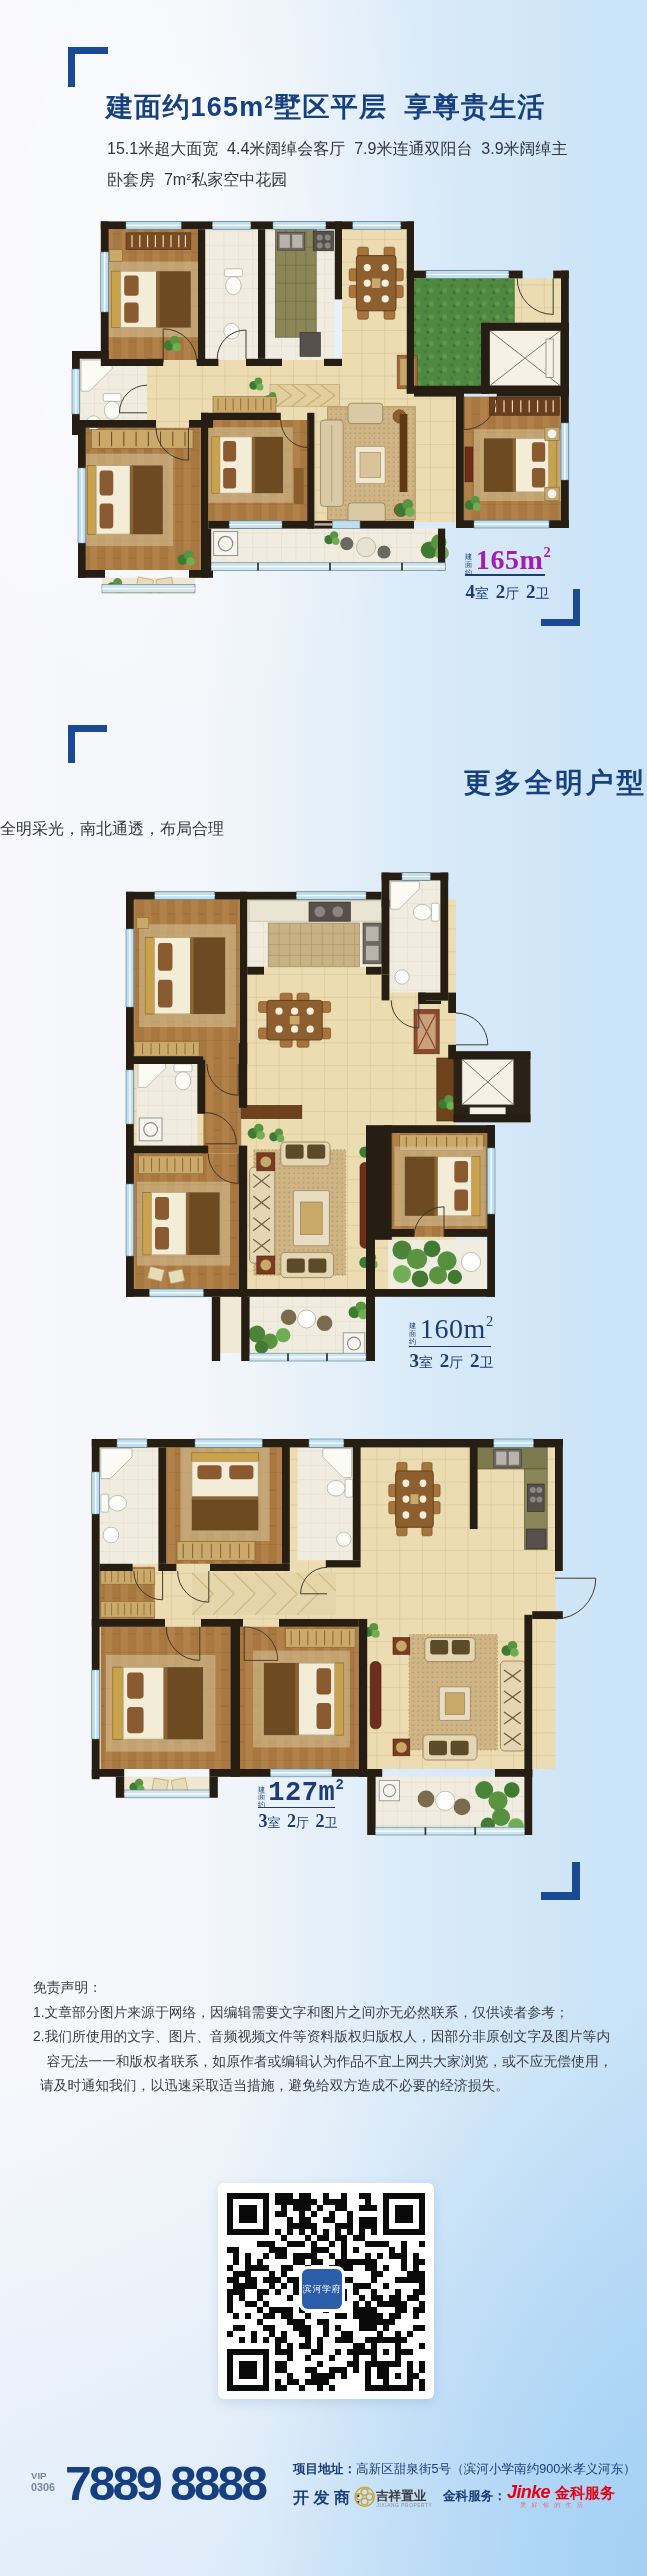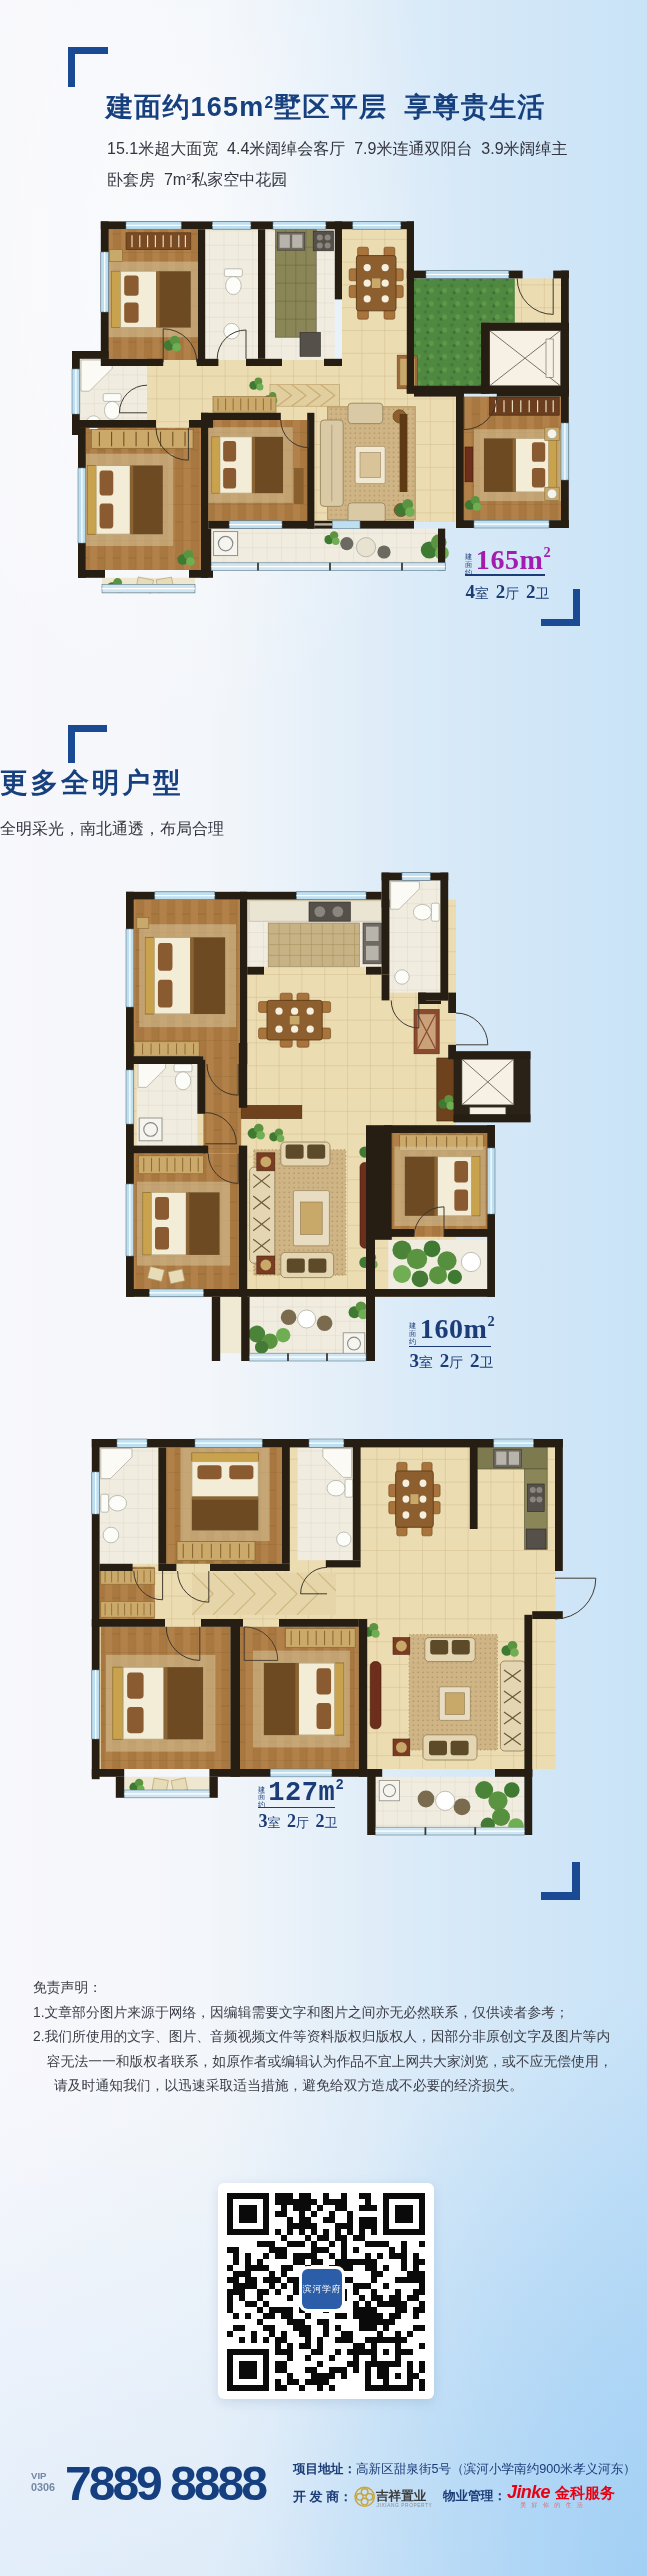--- a/index.html
+++ b/index.html
@@ -445,21 +445,21 @@
 
   <div class="abs" style="left:0;top:25px;width:80px;height:1.8px;background:#1b3c77;"></div>
 
   <div class="abs" style="left:0.6px;top:32px;width:132px;font-family:'Liberation Serif',serif;color:#1b3c77;font-size:13.8px;"><b style="font-size:19px;">4</b>室&nbsp;&nbsp;<b style="font-size:19px;">2</b>厅&nbsp;&nbsp;<b style="font-size:19px;">2</b>卫</div>
 </div>
 
 <div class="abs" style="left:541px;top:589px;width:39px;height:37px;border-right:7.8px solid #1b4a94;border-bottom:7.2px solid #1b4a94;box-sizing:border-box;"></div>
 
 <div class="abs" style="left:68px;top:725px;width:39px;height:38px;border-left:7.8px solid #1b4a94;border-top:7.2px solid #1b4a94;box-sizing:border-box;"></div>
 
-<div class="abs blue" style="left:0;top:764px;width:647px;text-align:left;font-size:27.6px;font-weight:bold;letter-spacing:3px;">更多全明户型</div>
+<div class="abs blue" style="left:0;top:764px;width:647px;text-align:right;font-size:27.6px;font-weight:bold;letter-spacing:3px;">更多全明户型</div>
 
 <div class="abs" style="left:0;top:819px;width:647px;font-size:16px;color:#33353f;">全明采光，南北通透，布局合理</div>
 
 <div class="abs" id="plan2" style="left:120px;top:860px;width:420px;height:507px;">
 <svg width="420" height="507" viewBox="0 0 700 845" xmlns="http://www.w3.org/2000/svg">
 
 <rect x="12" y="66" width="548" height="662" fill="url(#tileP)"></rect>
 
 <rect x="506" y="184" width="26" height="56" fill="#f3ecd8"></rect>
 
@@ -742,21 +742,21 @@
 
   <path d="M147 489 A50 50 0 0 0 197 539 L197 489"></path>
 
   <path d="M490 628 A50 50 0 0 1 540 578 L540 628"></path>
 </g>
 </svg>
 </div>
 
 <div class="abs" style="left:409px;top:1318px;width:126px;">
   <div class="abs" style="left:0;top:4.2px;width:7.8px;font-size:7.2px;line-height:7.8px;color:#1b3c77;">建面约</div>
-  <div class="abs" style="left:10.8px;top:-5.4px;font-family:'Liberation Serif',serif;font-size:28px;font-weight:bold;color:#1b3c77;letter-spacing:0.6px;">160m<span style="font-size:14.4px;vertical-align:12px;letter-spacing:0;">2</span></div>
+  <div class="abs" style="left:10.8px;top:-5.4px;font-family:'Liberation Serif',serif;font-size:28px;font-weight:normal;color:#1b3c77;letter-spacing:0.6px;">160m<span style="font-size:14.4px;vertical-align:12px;letter-spacing:0;">2</span></div>
   <div class="abs" style="left:0;top:27.6px;width:82px;height:1.8px;background:#1b3c77;"></div>
   <div class="abs" style="left:0.6px;top:32px;width:132px;font-family:'Liberation Serif',serif;color:#1b3c77;font-size:13.8px;"><b style="font-size:19px;">3</b>室&nbsp;&nbsp;<b style="font-size:19px;">2</b>厅&nbsp;&nbsp;<b style="font-size:19px;">2</b>卫</div>
 </div>
 
 <div class="abs" id="plan3" style="left:81px;top:1436px;width:516px;height:414px;">
 <svg width="516" height="414" viewBox="0 0 860 690" xmlns="http://www.w3.org/2000/svg">
 
 <rect x="31" y="19" width="760" height="536" fill="url(#tileP)"></rect>
 
 <rect x="31" y="19" width="98" height="194" fill="url(#bathP)"></rect>
@@ -1008,51 +1008,51 @@
   <div class="abs" style="left:0.6px;top:29px;width:132px;font-family:'Liberation Serif',serif;color:#1b3c77;font-size:13px;"><b style="font-size:18px;">3</b>室&nbsp;&nbsp;<b style="font-size:18px;">2</b>厅&nbsp;&nbsp;<b style="font-size:18px;">2</b>卫</div>
 </div>
 
 <div class="abs" style="left:541px;top:1862px;width:39px;height:38px;border-right:8.4px solid #1b4a94;border-bottom:8.4px solid #1b4a94;box-sizing:border-box;"></div>
 
 <div class="abs" style="left:33px;top:1976px;width:587px;font-size:13.8px;color:#3b3d47;line-height:24.6px;">
 免责声明：<br>
 1.文章部分图片来源于网络，因编辑需要文字和图片之间亦无必然联系，仅供读者参考；<br>
 2.我们所使用的文字、图片、音频视频文件等资料版权归版权人，因部分非原创文字及图片等内<br>
 <span style="margin-left:13.8px;">容无法一一和版权者联系，如原作者或编辑认为作品不宜上网共大家浏览，或不应无偿使用，</span><br>
-<span style="margin-left:21px;">请及时通知我们，以迅速采取适当措施，避免给双方造成不必要的经济损失。</span>
+<span style="margin-left:7px;">请及时通知我们，以迅速采取适当措施，避免给双方造成不必要的经济损失。</span>
 </div>
 
 <div class="abs" style="left:218px;top:2183px;width:216px;height:216px;background:#fff;border-radius:6px;box-shadow:0 3.6px 10.8px rgba(90,120,160,.18);"></div>
 <div class="abs" id="qr" style="left:227px;top:2193px;width:198px;height:198px;"><svg width="198" height="198" viewBox="0 0 33 33" xmlns="http://www.w3.org/2000/svg" shape-rendering="crispEdges">
       <path d="M0 0h7v1h-7zM8 0h3v1h-3zM12 0h2v1h-2zM16 0h1v1h-1zM19 0h1v1h-1zM22 0h2v1h-2zM26 0h7v1h-7zM0 1h1v1h-1zM6 1h1v1h-1zM8 1h7v1h-7zM16 1h4v1h-4zM23 1h1v1h-1zM26 1h1v1h-1zM32 1h1v1h-1zM0 2h1v1h-1zM2 2h3v1h-3zM6 2h1v1h-1zM9 2h1v1h-1zM11 2h3v1h-3zM15 2h1v1h-1zM18 2h2v1h-2zM22 2h3v1h-3zM26 2h1v1h-1zM28 2h3v1h-3zM32 2h1v1h-1zM0 3h1v1h-1zM2 3h3v1h-3zM6 3h1v1h-1zM8 3h2v1h-2zM12 3h1v1h-1zM14 3h1v1h-1zM17 3h1v1h-1zM20 3h1v1h-1zM26 3h1v1h-1zM28 3h3v1h-3zM32 3h1v1h-1zM0 4h1v1h-1zM2 4h3v1h-3zM6 4h1v1h-1zM10 4h1v1h-1zM12 4h2v1h-2zM16 4h2v1h-2zM20 4h1v1h-1zM22 4h3v1h-3zM26 4h1v1h-1zM28 4h3v1h-3zM32 4h1v1h-1zM0 5h1v1h-1zM6 5h1v1h-1zM10 5h5v1h-5zM18 5h3v1h-3zM22 5h3v1h-3zM26 5h1v1h-1zM32 5h1v1h-1zM0 6h7v1h-7zM8 6h1v1h-1zM10 6h1v1h-1zM12 6h1v1h-1zM14 6h1v1h-1zM16 6h1v1h-1zM18 6h1v1h-1zM20 6h1v1h-1zM22 6h1v1h-1zM24 6h1v1h-1zM26 6h7v1h-7zM9 7h1v1h-1zM13 7h1v1h-1zM15 7h2v1h-2zM18 7h2v1h-2zM21 7h2v1h-2zM5 8h3v1h-3zM10 8h3v1h-3zM14 8h1v1h-1zM17 8h1v1h-1zM19 8h1v1h-1zM23 8h4v1h-4zM29 8h1v1h-1zM32 8h1v1h-1zM0 9h2v1h-2zM7 9h3v1h-3zM14 9h3v1h-3zM19 9h1v1h-1zM21 9h1v1h-1zM27 9h1v1h-1zM29 9h1v1h-1zM1 10h1v1h-1zM3 10h1v1h-1zM6 10h1v1h-1zM8 10h2v1h-2zM11 10h4v1h-4zM17 10h1v1h-1zM19 10h1v1h-1zM23 10h1v1h-1zM25 10h1v1h-1zM27 10h3v1h-3zM31 10h1v1h-1zM1 11h1v1h-1zM3 11h1v1h-1zM5 11h1v1h-1zM11 11h2v1h-2zM14 11h2v1h-2zM18 11h7v1h-7zM29 11h1v1h-1zM31 11h2v1h-2zM0 12h1v1h-1zM3 12h4v1h-4zM9 12h2v1h-2zM13 12h1v1h-1zM17 12h4v1h-4zM23 12h2v1h-2zM26 12h1v1h-1zM29 12h1v1h-1zM31 12h1v1h-1zM1 13h3v1h-3zM7 13h1v1h-1zM9 13h1v1h-1zM24 13h2v1h-2zM30 13h3v1h-3zM0 14h2v1h-2zM3 14h2v1h-2zM6 14h3v1h-3zM10 14h3v1h-3zM18 14h3v1h-3zM24 14h1v1h-1zM28 14h5v1h-5zM1 15h4v1h-4zM7 15h1v1h-1zM9 15h1v1h-1zM11 15h6v1h-6zM18 15h1v1h-1zM21 15h3v1h-3zM26 15h1v1h-1zM32 15h1v1h-1zM0 16h3v1h-3zM5 16h2v1h-2zM8 16h1v1h-1zM11 16h1v1h-1zM14 16h3v1h-3zM19 16h1v1h-1zM21 16h1v1h-1zM24 16h1v1h-1zM28 16h1v1h-1zM31 16h2v1h-2zM0 17h1v1h-1zM2 17h1v1h-1zM5 17h1v1h-1zM10 17h1v1h-1zM13 17h1v1h-1zM17 17h1v1h-1zM19 17h1v1h-1zM22 17h1v1h-1zM24 17h2v1h-2zM27 17h2v1h-2zM30 17h2v1h-2zM0 18h1v1h-1zM3 18h2v1h-2zM6 18h1v1h-1zM14 18h2v1h-2zM17 18h1v1h-1zM21 18h1v1h-1zM23 18h1v1h-1zM25 18h5v1h-5zM32 18h1v1h-1zM0 19h1v1h-1zM5 19h1v1h-1zM7 19h4v1h-4zM12 19h1v1h-1zM16 19h1v1h-1zM21 19h4v1h-4zM28 19h2v1h-2zM31 19h2v1h-2zM1 20h1v1h-1zM3 20h1v1h-1zM6 20h2v1h-2zM9 20h2v1h-2zM13 20h1v1h-1zM18 20h2v1h-2zM21 20h5v1h-5zM27 20h2v1h-2zM31 20h1v1h-1zM5 21h1v1h-1zM10 21h3v1h-3zM15 21h2v1h-2zM22 21h6v1h-6zM1 22h2v1h-2zM6 22h2v1h-2zM11 22h3v1h-3zM16 22h1v1h-1zM18 22h1v1h-1zM22 22h3v1h-3zM26 22h1v1h-1zM31 22h2v1h-2zM0 23h1v1h-1zM4 23h1v1h-1zM7 23h1v1h-1zM9 23h1v1h-1zM12 23h2v1h-2zM16 23h1v1h-1zM19 23h2v1h-2zM25 23h1v1h-1zM28 23h1v1h-1zM30 23h1v1h-1zM2 24h1v1h-1zM4 24h1v1h-1zM6 24h1v1h-1zM8 24h2v1h-2zM13 24h1v1h-1zM15 24h1v1h-1zM18 24h3v1h-3zM23 24h7v1h-7zM8 25h1v1h-1zM10 25h1v1h-1zM12 25h2v1h-2zM15 25h1v1h-1zM21 25h2v1h-2zM24 25h1v1h-1zM28 25h1v1h-1zM32 25h1v1h-1zM0 26h7v1h-7zM8 26h3v1h-3zM14 26h2v1h-2zM18 26h1v1h-1zM20 26h5v1h-5zM26 26h1v1h-1zM28 26h3v1h-3zM0 27h1v1h-1zM6 27h1v1h-1zM10 27h1v1h-1zM13 27h1v1h-1zM17 27h1v1h-1zM21 27h1v1h-1zM24 27h1v1h-1zM28 27h1v1h-1zM0 28h1v1h-1zM2 28h3v1h-3zM6 28h1v1h-1zM8 28h2v1h-2zM15 28h1v1h-1zM20 28h2v1h-2zM23 28h6v1h-6zM30 28h1v1h-1zM32 28h1v1h-1zM0 29h1v1h-1zM2 29h3v1h-3zM6 29h1v1h-1zM8 29h2v1h-2zM13 29h2v1h-2zM17 29h3v1h-3zM21 29h1v1h-1zM23 29h1v1h-1zM25 29h2v1h-2zM30 29h1v1h-1zM32 29h1v1h-1zM0 30h1v1h-1zM2 30h3v1h-3zM6 30h1v1h-1zM10 30h1v1h-1zM14 30h4v1h-4zM19 30h1v1h-1zM23 30h1v1h-1zM25 30h2v1h-2zM28 30h1v1h-1zM30 30h2v1h-2zM0 31h1v1h-1zM6 31h1v1h-1zM8 31h1v1h-1zM10 31h2v1h-2zM13 31h4v1h-4zM23 31h1v1h-1zM26 31h1v1h-1zM30 31h1v1h-1zM32 31h1v1h-1zM0 32h7v1h-7zM8 32h2v1h-2zM12 32h1v1h-1zM15 32h1v1h-1zM17 32h1v1h-1zM23 32h8v1h-8zM32 32h1v1h-1z" fill="#0a0a0a"></path>
     </svg></div>
 
 <div class="abs" style="left:299px;top:2266px;width:46px;height:46px;background:#fff;border-radius:8.4px;"></div>
 <div class="abs" style="left:302px;top:2269px;width:40px;height:40px;background:#2c5da9;border-radius:6px;color:#fff;font-size:9px;text-align:center;line-height:40px;letter-spacing:0.6px;">滨河学府</div>
 
 <div class="abs" style="left:31px;top:2471px;font-size:9.6px;color:#7488a3;line-height:10.8px;font-weight:bold;">VIP<br><span style="font-size:10.8px;">0306</span></div>
 
 <div class="abs" style="left:65px;top:2456px;font-size:48px;font-weight:bold;color:#153f7e;letter-spacing:-3px;">7889 8888</div>
 
 <div class="abs" style="left:293px;top:2461px;font-size:12.6px;color:#1b3c77;white-space:nowrap;"><b>项目地址：</b>高新区甜泉街5号（滨河小学南约900米孝义河东）</div>
 
-<div class="abs" style="left:293px;top:2488px;font-size:13px;color:#1b3c77;"><b>开 发 商：</b></div>
+<div class="abs" style="left:293px;top:2488px;font-size:16px;color:#1b3c77;"><b>开 发 商：</b></div>
 
 <div class="abs" id="devlogo" style="left:352px;top:2483px;width:90px;height:27.6px;"><svg width="90" height="27.6" viewBox="0 0 150 46" xmlns="http://www.w3.org/2000/svg">
 <g fill="none" stroke="#c9a53c" stroke-width="2.4">
 <circle cx="21" cy="23" r="16"></circle>
 <circle cx="21" cy="15" r="5.5"></circle>
 <circle cx="21" cy="31" r="5.5"></circle>
 <circle cx="13" cy="23" r="5.5"></circle>
 <circle cx="29" cy="23" r="5.5"></circle>
 </g>
 <text x="40" y="28" font-family="Liberation Sans,sans-serif" font-size="21" font-weight="bold" fill="#3a3a3a" letter-spacing="0">吉祥置业</text>
 <text x="41" y="40" font-family="Liberation Sans,sans-serif" font-size="8" fill="#8a8a8a" letter-spacing="1">JIXIANG PROPERTY</text>
 </svg></div>
 
-<div class="abs" style="left:443px;top:2488px;font-size:12.6px;color:#1b3c77;"><b>物业管理：</b></div>
+<div class="abs" style="left:443px;top:2488px;font-size:12.6px;color:#1b3c77;"><b>金科服务：</b></div>
 
 <div class="abs" id="jinke" style="left:507px;top:2482px;width:114px;height:27.6px;"><svg width="114" height="27.6" viewBox="0 0 190 46" xmlns="http://www.w3.org/2000/svg">
 <text x="0" y="26" font-family="Liberation Sans,sans-serif" font-size="30" font-weight="bold" font-style="italic" fill="#e60113" letter-spacing="-1">Jinke</text>
 <text x="80" y="26" font-family="Liberation Sans,sans-serif" font-size="25" font-weight="bold" fill="#e60113">金科服务</text>
 <text x="22" y="42" font-family="Liberation Sans,sans-serif" font-size="10" fill="#e2666e" letter-spacing="9">美好你的生活</text>
 </svg></div>
 
 
 </body></html>

